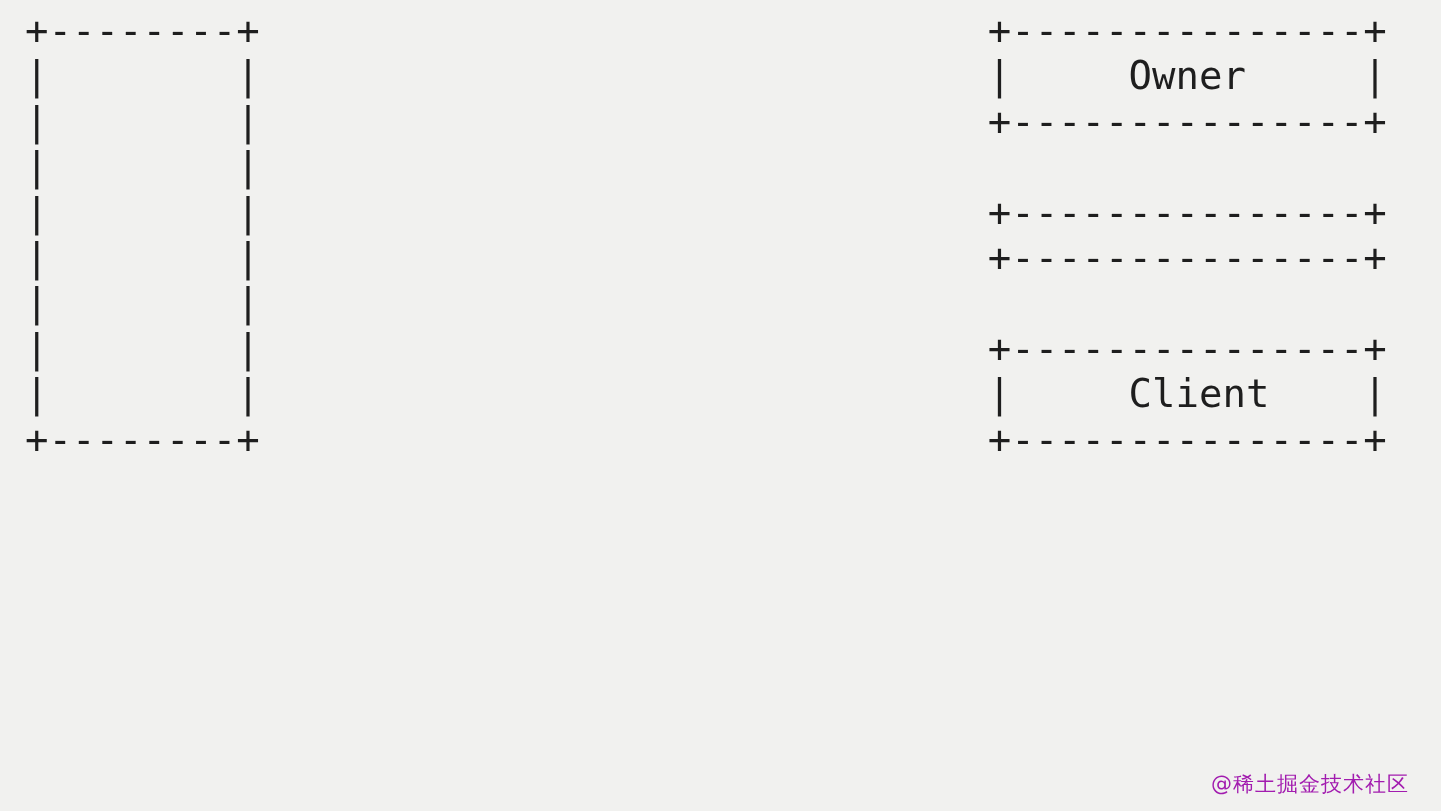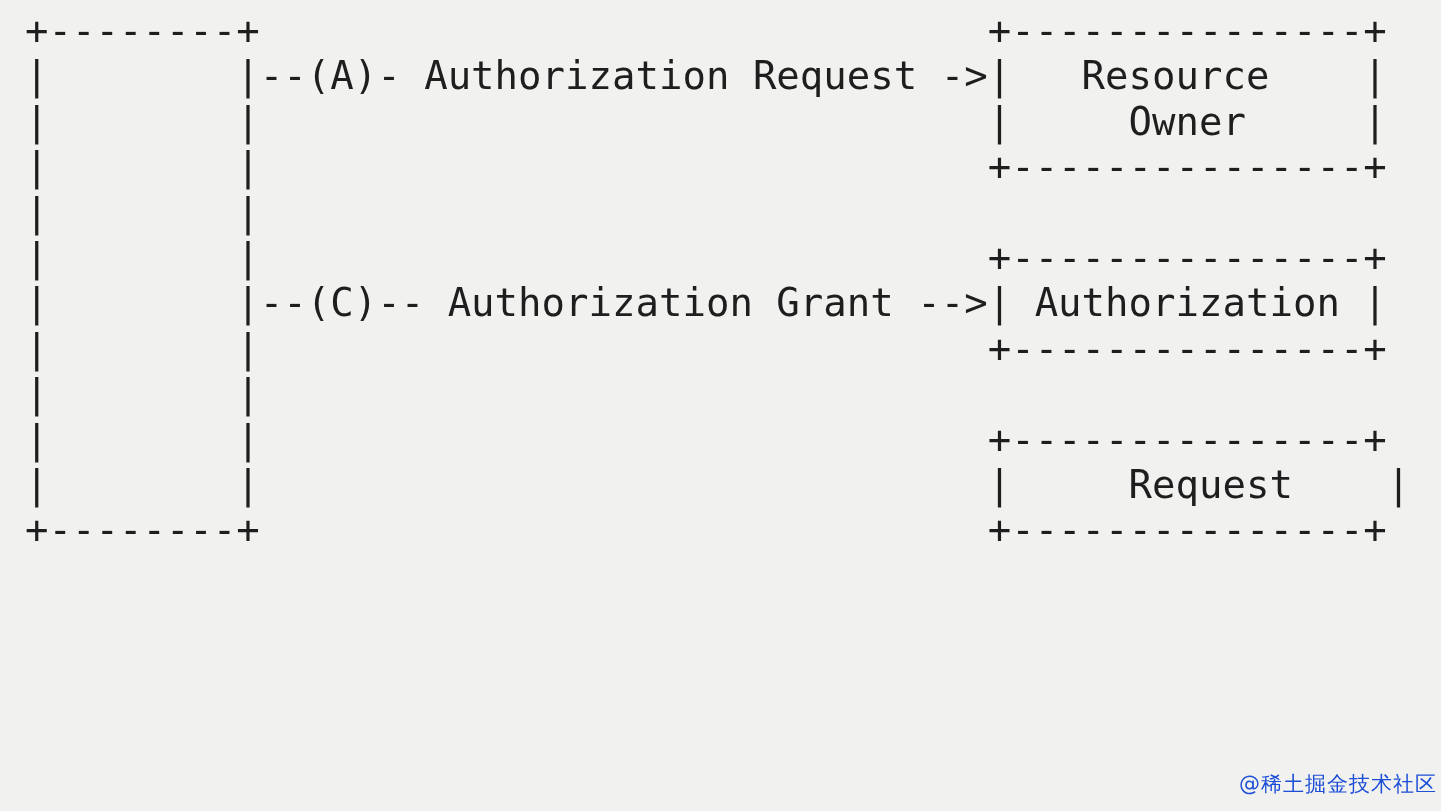--- a/index.html
+++ b/index.html
@@ -22,39 +22,37 @@
     white-space: pre;
     font-family: "DejaVu Sans Mono", "Liberation Mono", monospace;
     font-size: 39px;
     line-height: 45.4px;
     letter-spacing: 0;
     color: #1e1e1e;
     font-weight: 400;
   }
   .watermark {
     position: absolute;
-    right: 4px;
+    right: 32px;
     bottom: 13px;
     font-family: "DejaVu Sans", "Liberation Sans", sans-serif;
     font-size: 21px;
-    color: #1d4ed8;
+    color: #a21caf;
     letter-spacing: 1px;
   }
 </style>
 </head>
 <body>
 
 <div class="ascii-diagram">
   <div class="ascii-line">+--------+                               +---------------+</div>
-  <div class="ascii-line">|        |--(A)- Authorization Request -&gt;|   Resource    |</div>
   <div class="ascii-line">|        |                               |     Owner     |</div>
   <div class="ascii-line">|        |                               +---------------+</div>
   <div class="ascii-line">|        |</div>
   <div class="ascii-line">|        |                               +---------------+</div>
-  <div class="ascii-line">|        |--(C)-- Authorization Grant --&gt;| Authorization |</div>
   <div class="ascii-line">|        |                               +---------------+</div>
   <div class="ascii-line">|        |</div>
   <div class="ascii-line">|        |                               +---------------+</div>
-  <div class="ascii-line">|        |                               |     Request    |</div>
+  <div class="ascii-line">|        |                               |     Client    |</div>
   <div class="ascii-line">+--------+                               +---------------+</div>
 </div>
 
 <div class="watermark">@稀土掘金技术社区</div>
 
 </body></html>

